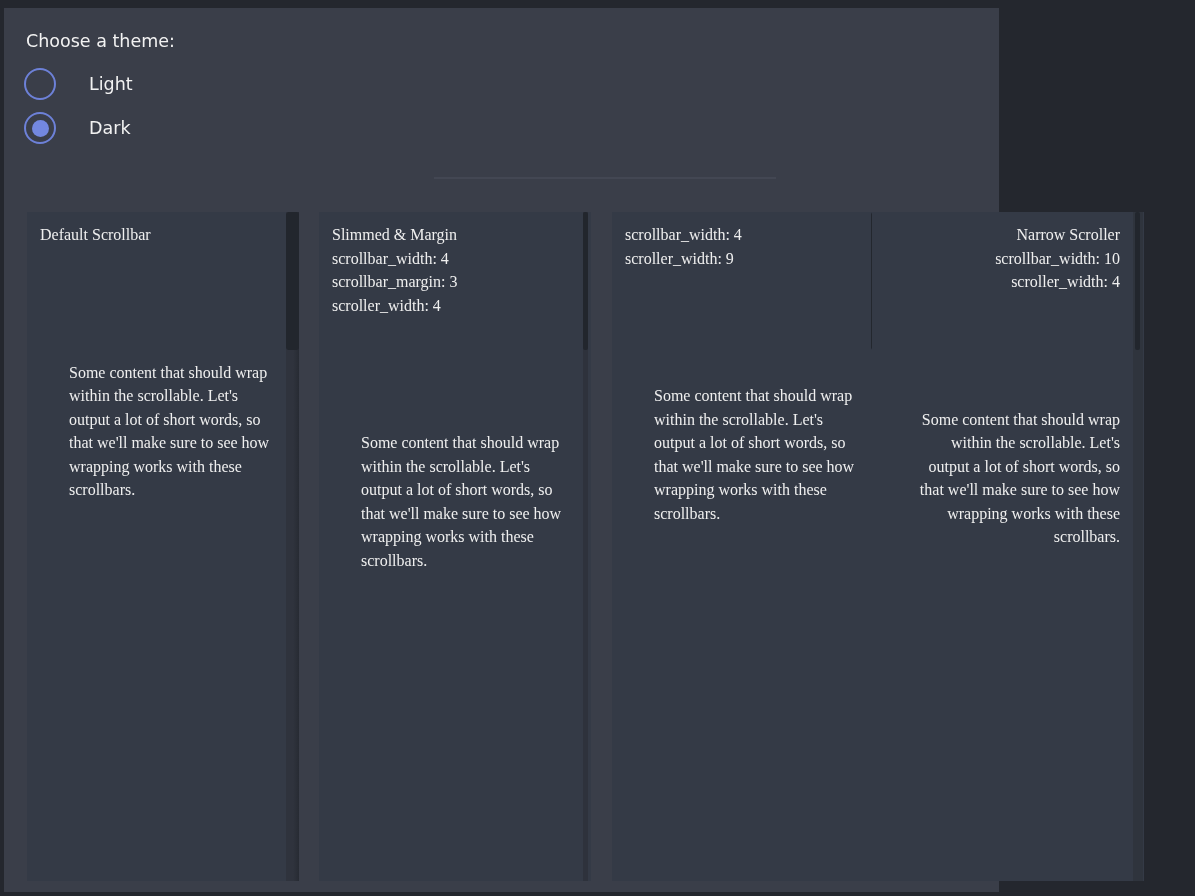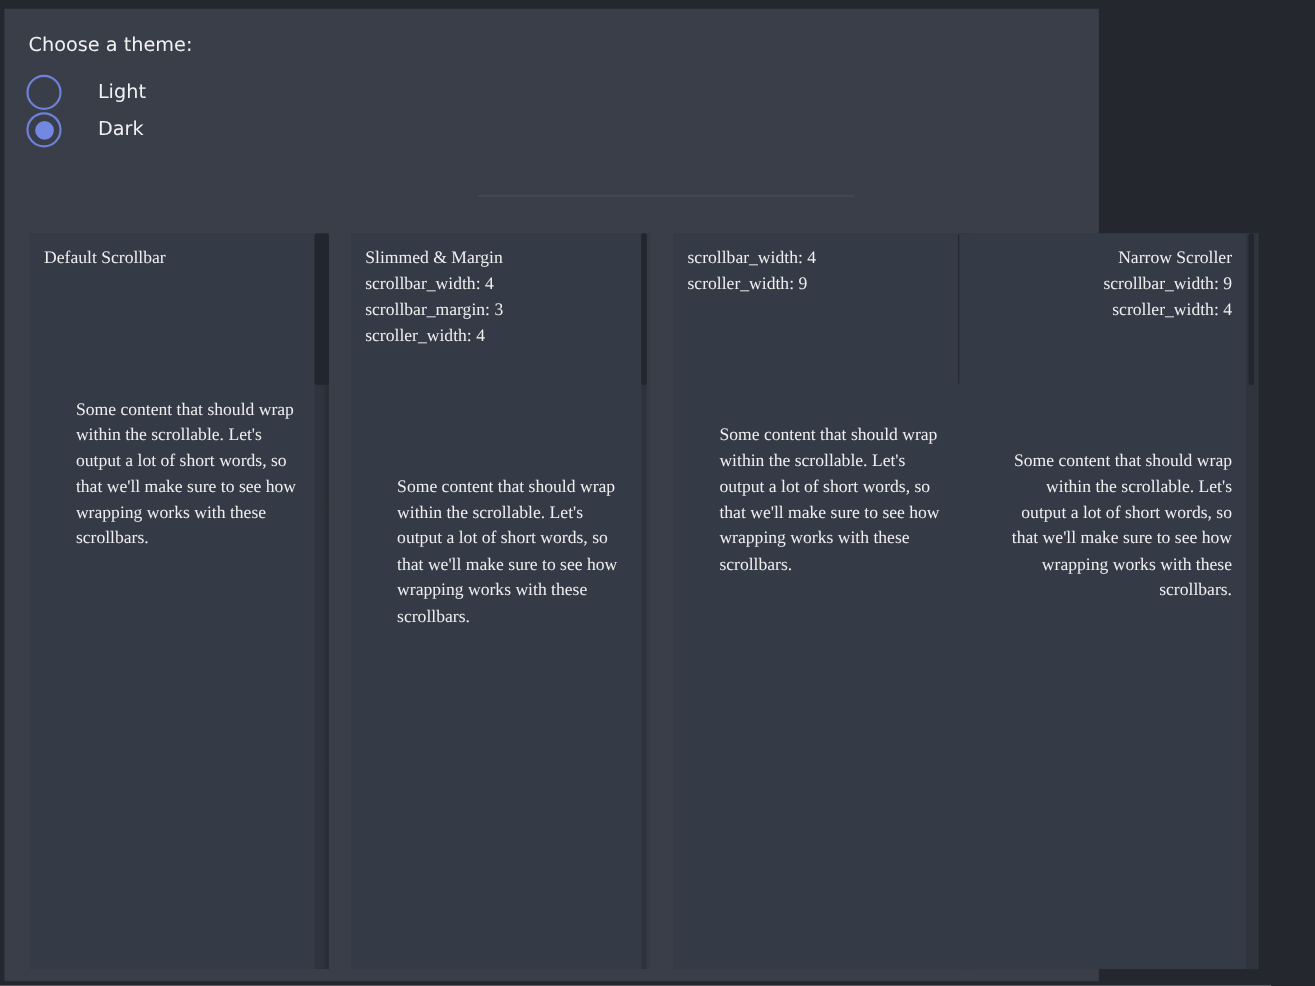--- a/index.html
+++ b/index.html
@@ -18,21 +18,21 @@
   .choose-label {
     position:absolute; left:22px; top:23px;
     font-size:17.5px; color:#f2f2f2;
   }
   .radio-row {
     position:absolute; left:20px;
     display:flex; align-items:center;
     height:34px; cursor:pointer;gap:14px;
   }
   .radio-row.light { top:59px; }
-  .radio-row.dark  { top:93px;text-align:right; }
+  .radio-row.dark  { top:103px;text-align:right; }
   .radio-circle {
     box-sizing:border-box;
     width:32px; height:32px;
     border:2px solid #6d81d8;
     border-radius:50%;
     display:flex; align-items:center; justify-content:center;
     flex:0 0 auto;
   }
   .radio-dot {
     width:17px; height:17px; border-radius:50%;
@@ -131,21 +131,21 @@
         <div class="config-line">scroller_width: 9</div>
         <div class="panel-content">Some content that should wrap within the scrollable. Let's output a lot of short words, so that we'll make sure to see how wrapping works with these scrollbars.</div>
       </div>
       <div class="track"></div>
       <div class="thumb"></div>
     </div>
 
     <div class="panel p4 sb-narrow">
       <div class="panel-body">
         <div class="panel-title">Narrow Scroller</div>
-        <div class="config-line">scrollbar_width: 9</div>
+        <div class="config-line">scrollbar_width: 10</div>
         <div class="config-line">scroller_width: 4</div>
         <div class="panel-content">Some content that should wrap within the scrollable. Let's output a lot of short words, so that we'll make sure to see how wrapping works with these scrollbars.</div>
       </div>
       <div class="track"></div>
       <div class="thumb"></div>
     </div>
 
   </div>
 </div>
 

